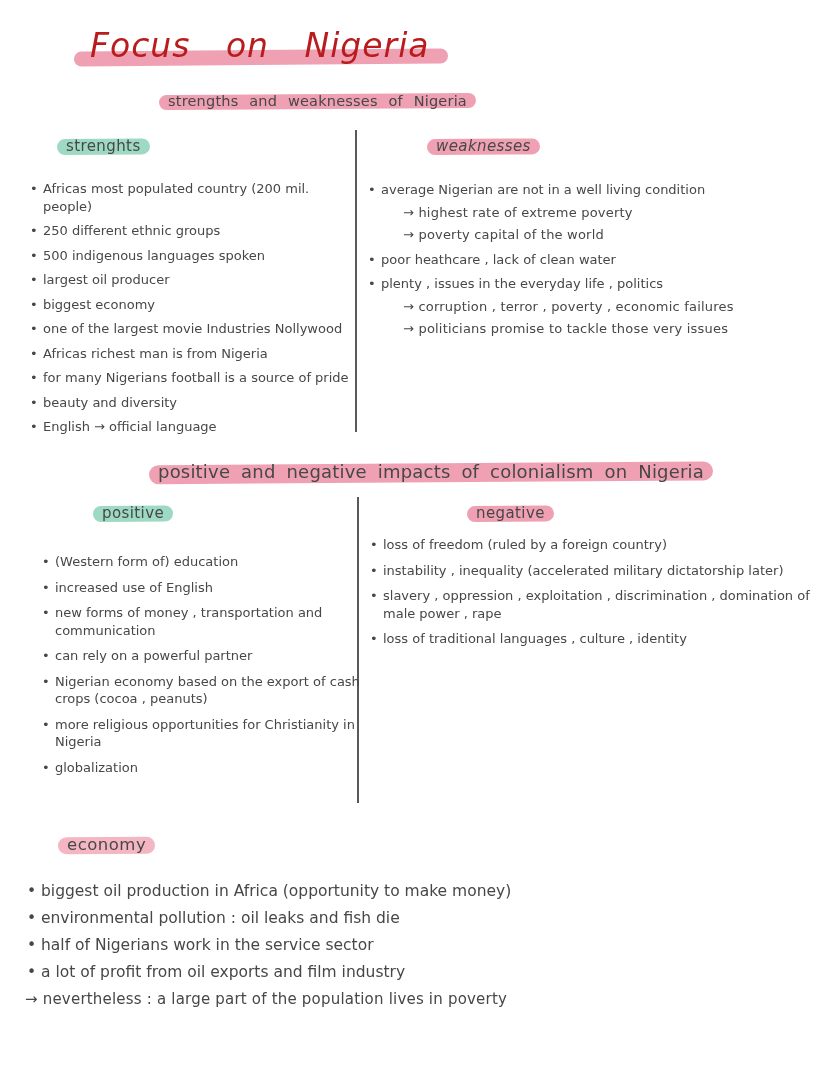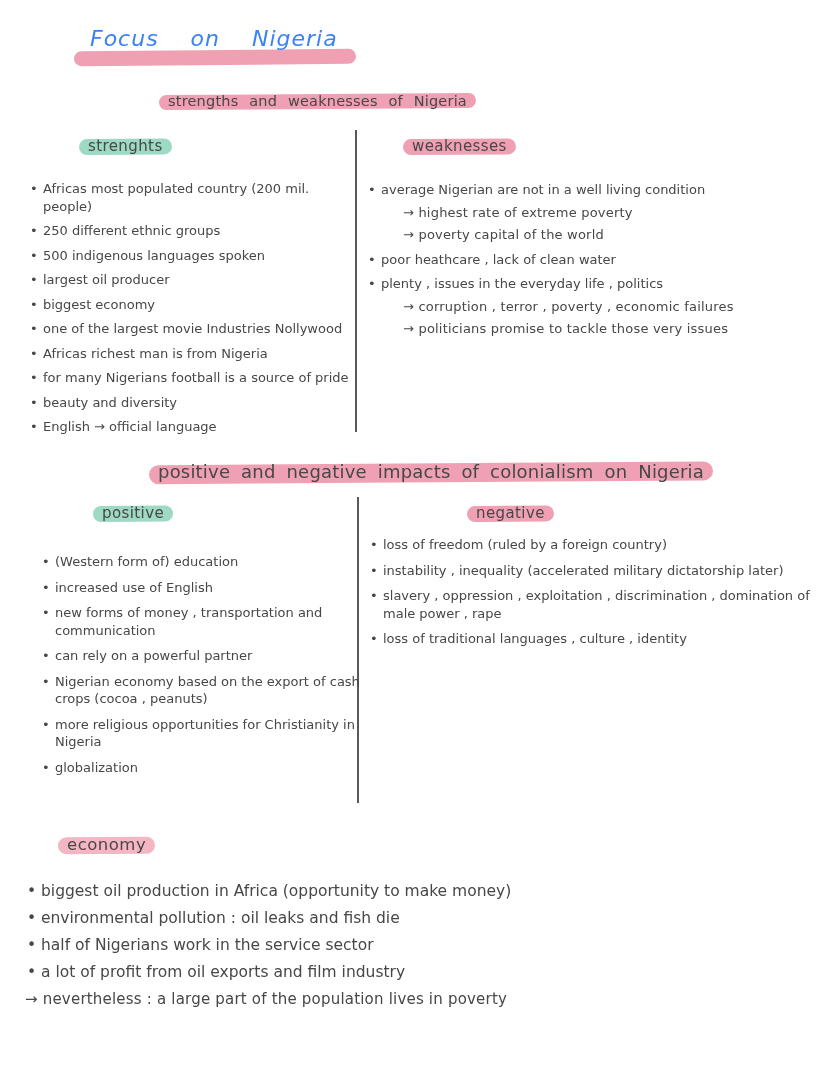--- a/index.html
+++ b/index.html
@@ -24,22 +24,22 @@
     left:-9px;right:-9px;top:50%;transform:translateY(-46%) rotate(-0.4deg);
     height:1.05em;border-radius:10px;
   }
   .hl.pink::before{background:var(--pink);}
   .hl.pink-light::before{background:var(--pink-light);}
   .hl.teal::before{background:var(--teal);}
 
   
   .title{
     position:absolute;left:90px;top:26px;margin:0;
-    font-size:22px;font-weight:500;letter-spacing:1px;word-spacing:24px;
-    color:#3b82f6;z-index:0;font-style:italic;
+    font-size:33px;font-weight:500;letter-spacing:1px;word-spacing:24px;
+    color:#b91c1c;z-index:0;font-style:italic;
   }
   .title::before{
     content:"";position:absolute;z-index:-1;
     left:-16px;right:-18px;top:24px;height:15px;border-radius:9px;
     background:var(--pink);transform:rotate(-0.5deg);
   }
 
   .subtitle{
     position:absolute;left:168px;top:93px;
     font-size:14.5px;word-spacing:6px;letter-spacing:.2px;
@@ -51,22 +51,22 @@
   .divider-2{left:357px;top:497px;height:306px;}
 
   
   .col{position:absolute;}
   .col-strengths{left:28px;top:136px;width:332px;}
   .col-weaknesses{left:366px;top:136px;width:452px;}
   .col-positive{left:40px;top:503px;width:322px;}
   .col-negative{left:368px;top:503px;width:452px;}
 
   .label{font-size:15px;letter-spacing:.4px;}
-  .col-strengths .label{margin-left:60px;}
-  .col-weaknesses .label{margin-left:46px;}
+  .col-strengths .label{margin-left:38px;}
+  .col-weaknesses .label{margin-left:70px;font-style:italic;}
   .col-positive .label{margin-left:62px;}
   .col-negative .label{margin-left:108px;}
 
   ul.list{list-style:none;margin:0;padding:0;font-size:13px;line-height:1.35;}
   .col-strengths ul.list{margin-top:25px;}
   .col-weaknesses ul.list{margin-top:26px;}
   .col-positive ul.list{margin-top:31px;}
   .col-negative ul.list{margin-top:14px;}
   ul.list li{position:relative;padding-left:15px;margin-bottom:7px;}
   ul.list li::before{content:"\2022";position:absolute;left:2px;top:0;}

